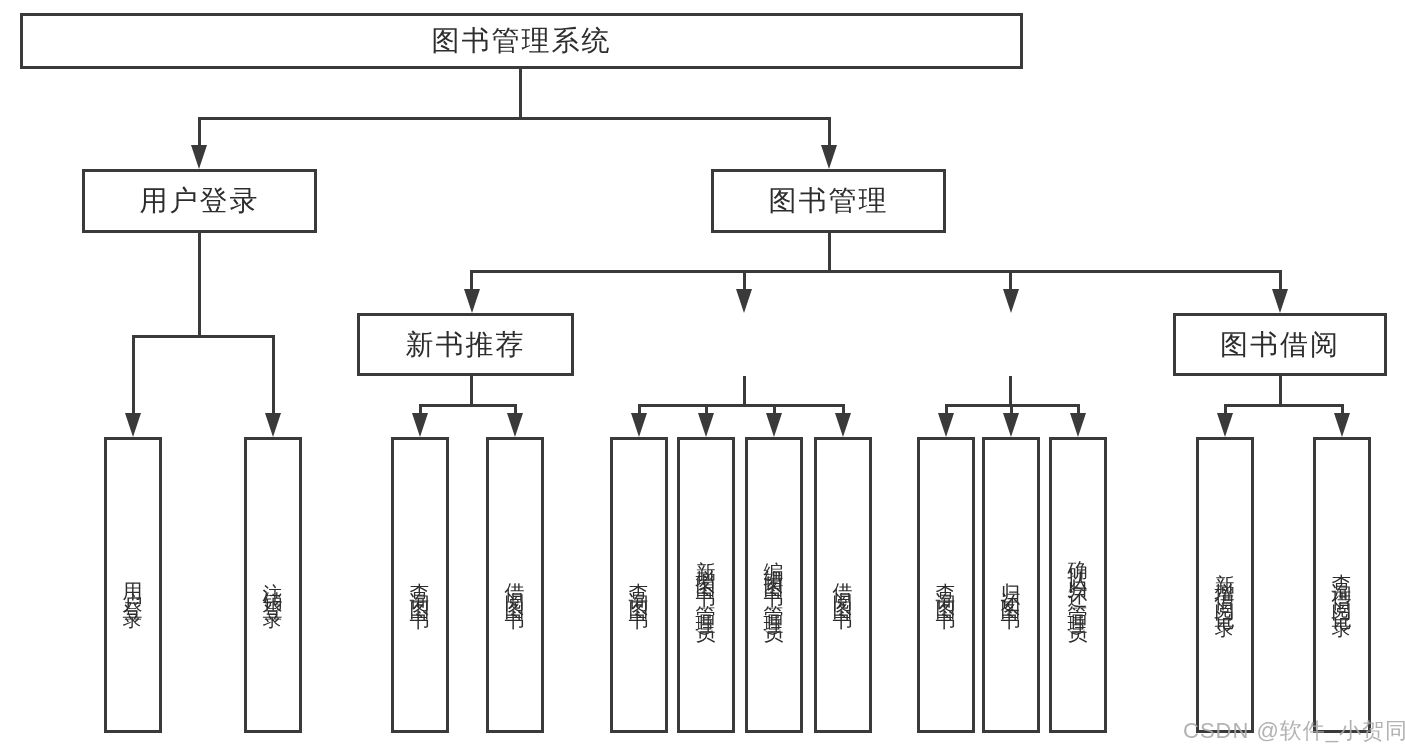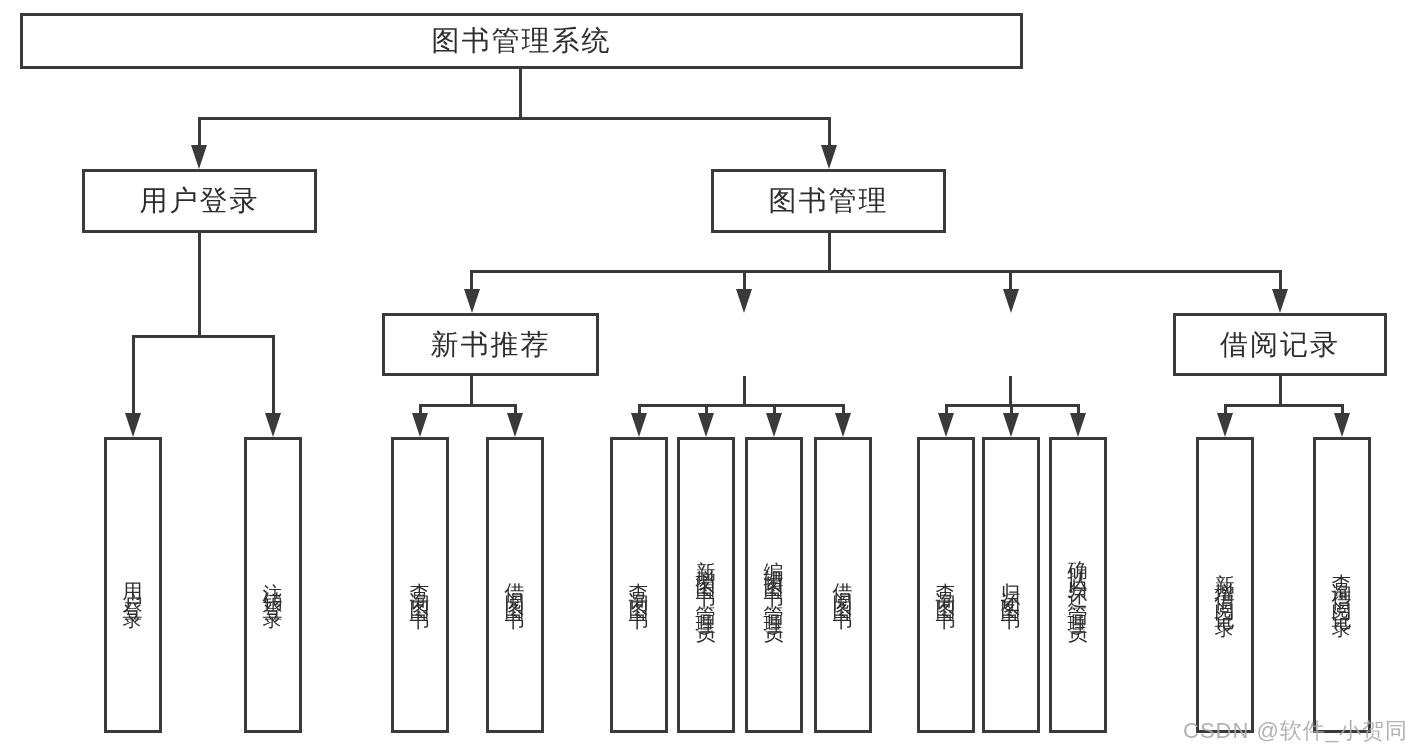--- a/index.html
+++ b/index.html
@@ -83,25 +83,25 @@
   <div class="line" style="left:470px;   top:270px; width:811px;  height:3px;"></div>
   <div class="line" style="left:470px;   top:270px; width:3px;    height:24px;"></div>
   <div class="line" style="left:742.5px; top:270px; width:3px;    height:24px;"></div>
   <div class="line" style="left:1009px;  top:270px; width:3px;    height:24px;"></div>
   <div class="line" style="left:1278.5px;top:270px; width:3px;    height:24px;"></div>
   <div class="tri" style="left:463.5px; top:289px;"></div>
   <div class="tri" style="left:736px;   top:289px;"></div>
   <div class="tri" style="left:1002.5px;top:289px;"></div>
   <div class="tri" style="left:1272px;  top:289px;"></div>
 
-  <div class="box h-box" style="left:382px; top:313px; width:217px; height:63px;justify-content:center;">
+  <div class="box h-box" style="left:357px; top:313px; width:217px; height:63px;justify-content:center;">
     <span>新书推荐</span>
   </div>
   <div class="box h-box" style="left:1173px; top:313px; width:214px; height:63px;">
-    <span>借阅记录</span>
+    <span>图书借阅</span>
   </div>
 
   <div class="line" style="left:470px;   top:376px; width:3px;  height:31px;"></div>
   <div class="line" style="left:418.5px; top:404px; width:98px; height:3px;"></div>
   <div class="line" style="left:418.5px; top:404px; width:3px;  height:13px;"></div>
   <div class="line" style="left:513.5px; top:404px; width:3px;  height:13px;"></div>
   <div class="tri" style="left:412px;   top:413px;"></div>
   <div class="tri" style="left:507px;   top:413px;"></div>
 
   <div class="line" style="left:742.5px; top:376px; width:3px;   height:31px;"></div>

